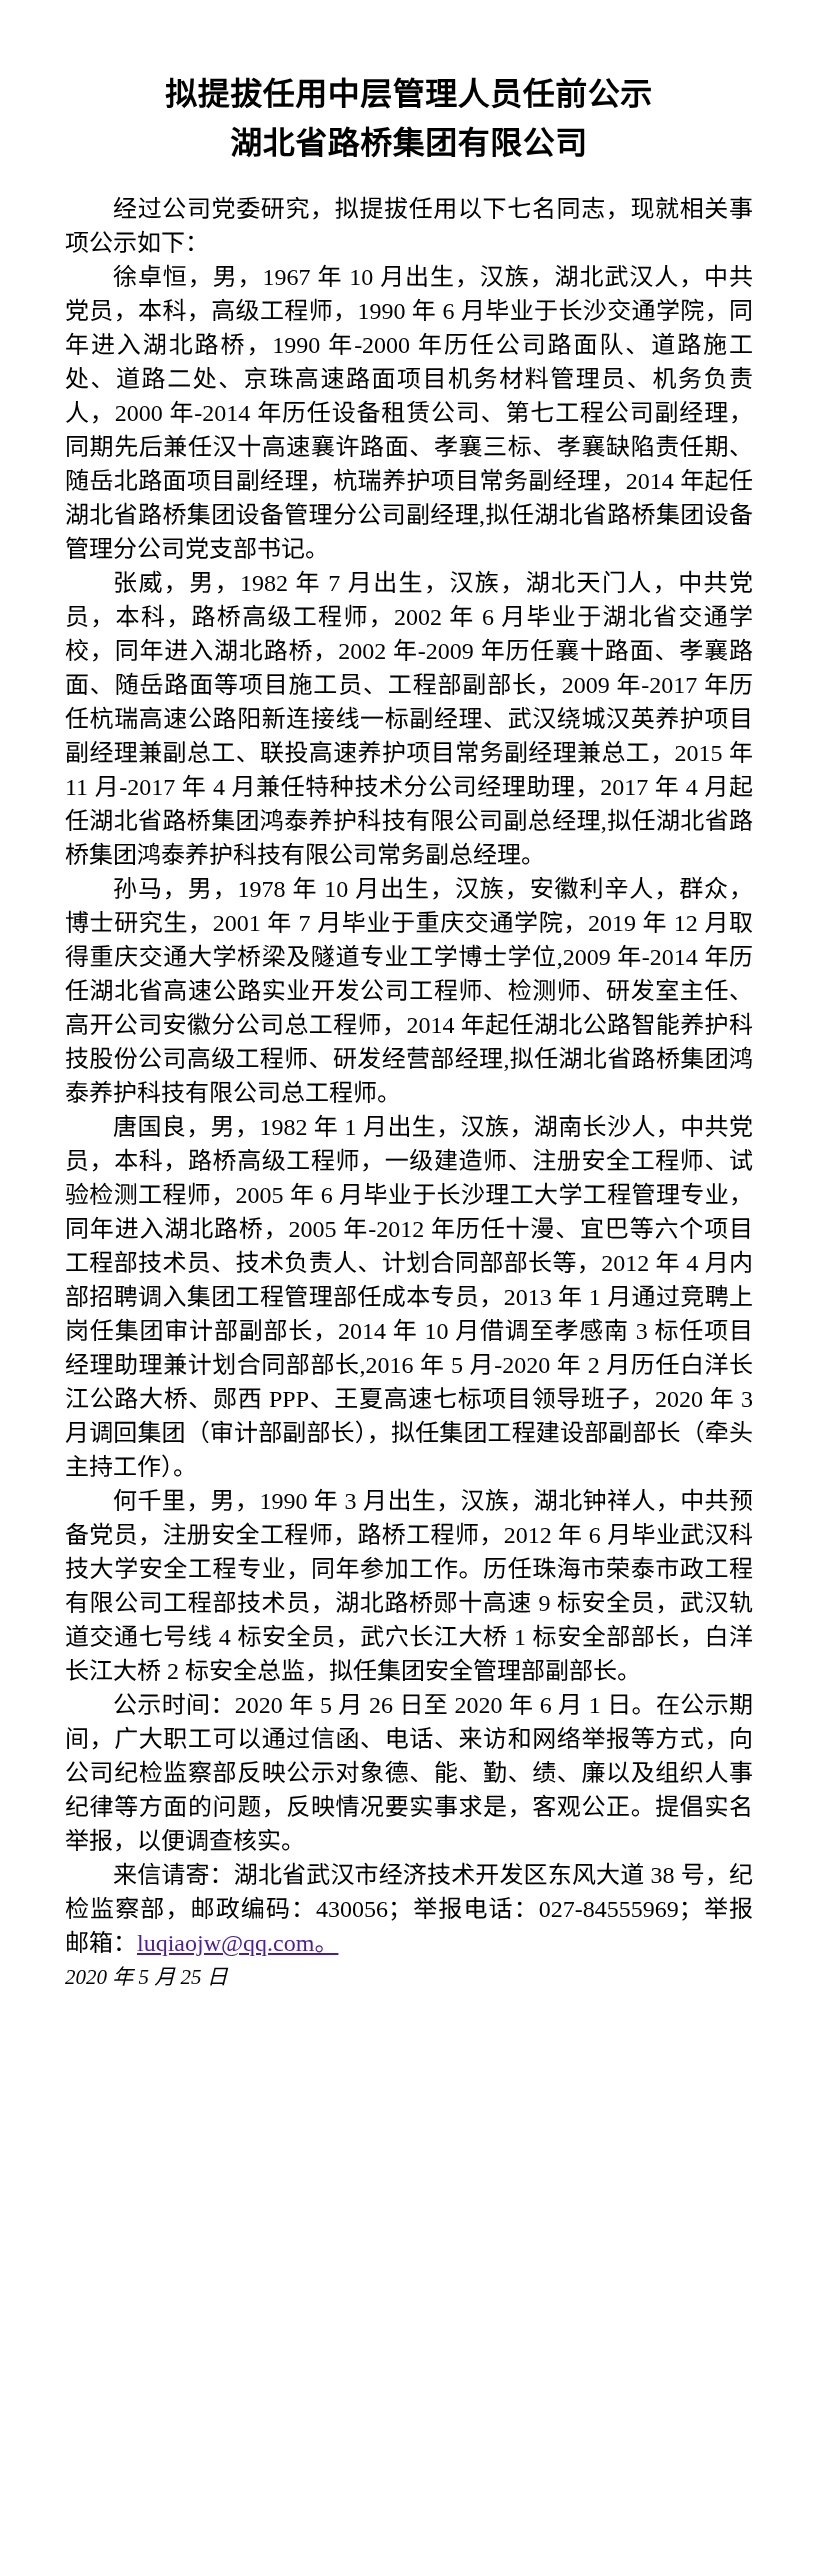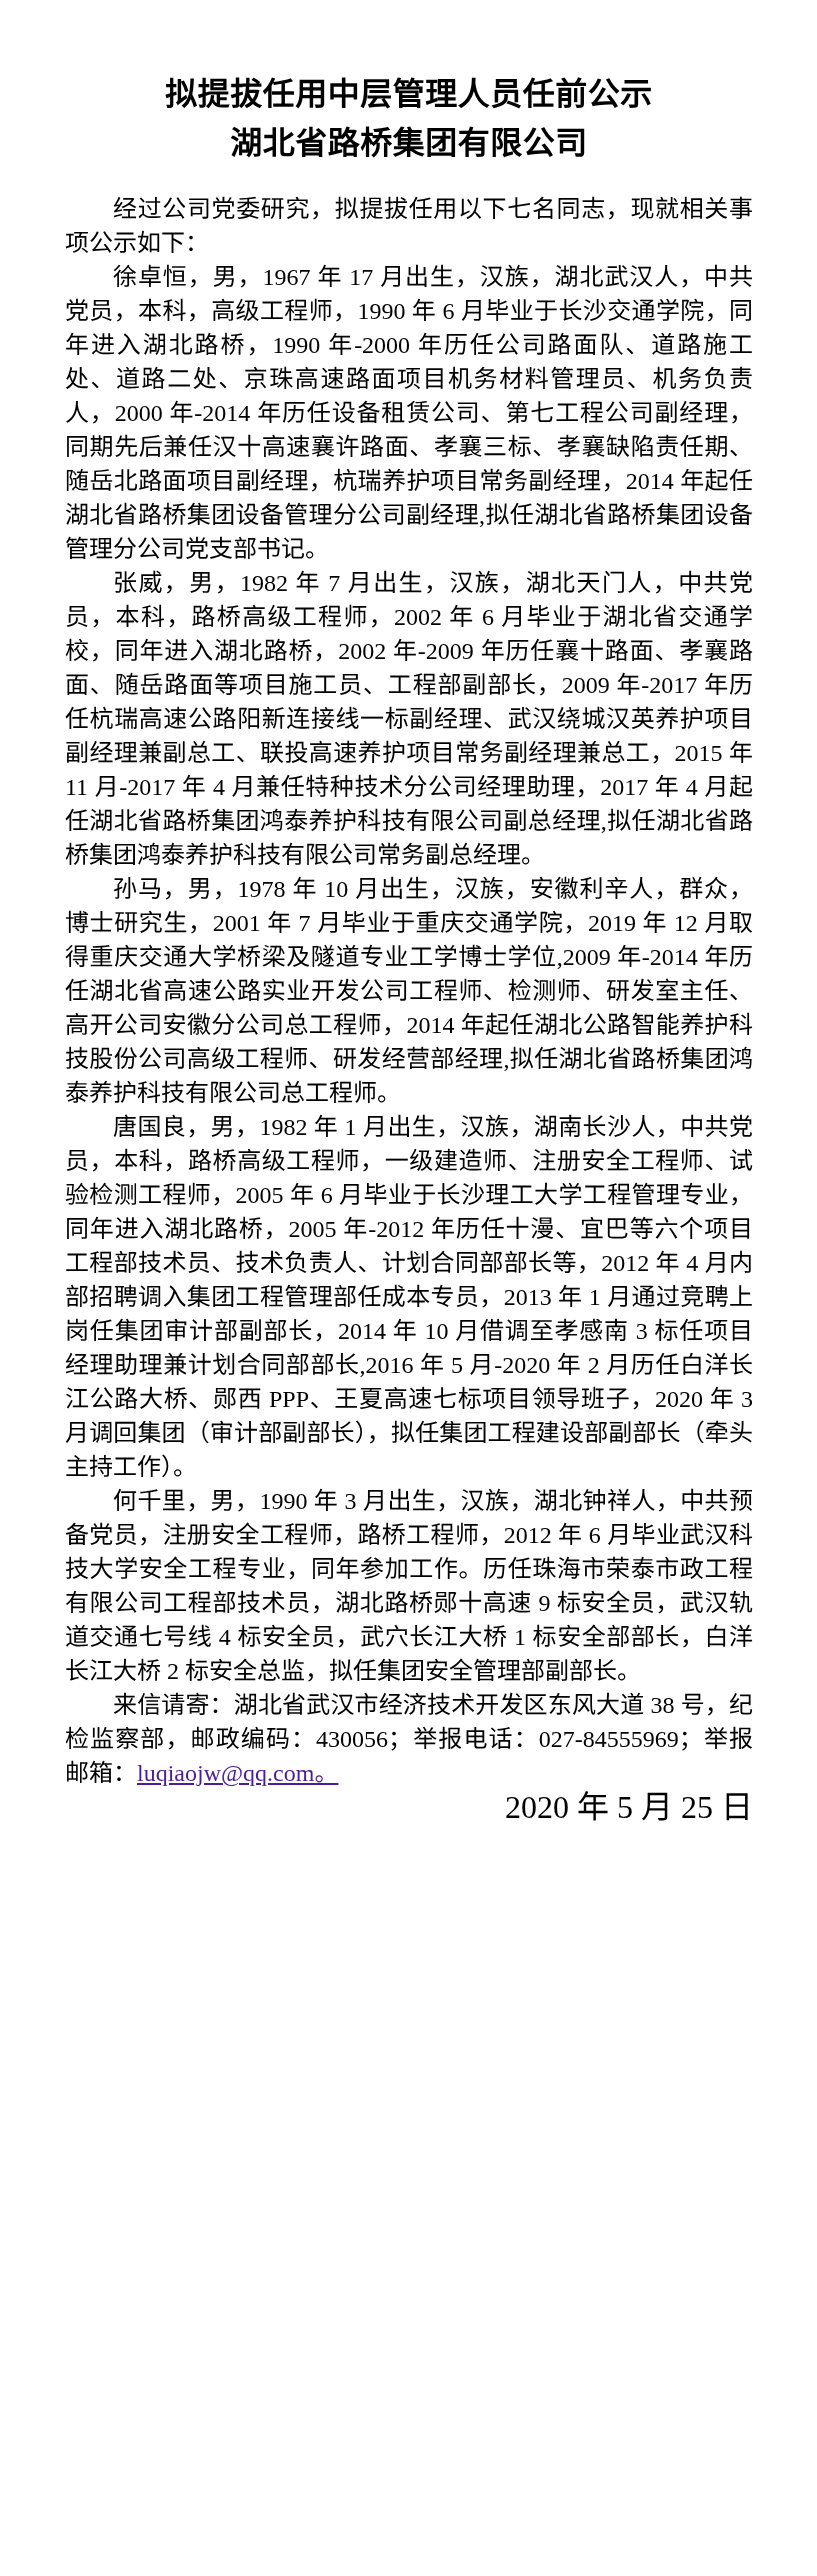--- a/index.html
+++ b/index.html
@@ -44,53 +44,54 @@
     padding: 0;
     text-indent: 2em;
   }
   .email-link {
     color: #4c1d95;
     text-decoration: underline;
     cursor: pointer;
   }
   .date-line {
     margin-top: 95px;
-    text-align: right;
     text-indent: 0 !important;
     padding-right: 28px;
-    font-size: 32px;
+    font-size: 21px;
     line-height: 34px;
+    font-style: italic;
   }
 </style>
 </head>
 <body>
 
 <div class="page">
 
   <h1 class="doc-title">
     <span class="t-line">拟提拔任用中层管理人员任前公示</span>
     <span class="t-line">湖北省路桥集团有限公司</span>
   </h1>
 
   <div class="doc-body">
 
     <p>经过公司党委研究，拟提拔任用以下七名同志，现就相关事项公示如下：</p>
 
 
-    <p>徐卓恒，男，1967 年 17 月出生，汉族，湖北武汉人，中共党员，本科，高级工程师，1990 年 6 月毕业于长沙交通学院，同年进入湖北路桥，1990 年-2000 年历任公司路面队、道路施工处、道路二处、京珠高速路面项目机务材料管理员、机务负责人，2000 年-2014 年历任设备租赁公司、第七工程公司副经理，同期先后兼任汉十高速襄许路面、孝襄三标、孝襄缺陷责任期、随岳北路面项目副经理，杭瑞养护项目常务副经理，2014 年起任湖北省路桥集团设备管理分公司副经理,拟任湖北省路桥集团设备管理分公司党支部书记。</p>
+    <p>徐卓恒，男，1967 年 10 月出生，汉族，湖北武汉人，中共党员，本科，高级工程师，1990 年 6 月毕业于长沙交通学院，同年进入湖北路桥，1990 年-2000 年历任公司路面队、道路施工处、道路二处、京珠高速路面项目机务材料管理员、机务负责人，2000 年-2014 年历任设备租赁公司、第七工程公司副经理，同期先后兼任汉十高速襄许路面、孝襄三标、孝襄缺陷责任期、随岳北路面项目副经理，杭瑞养护项目常务副经理，2014 年起任湖北省路桥集团设备管理分公司副经理,拟任湖北省路桥集团设备管理分公司党支部书记。</p>
 
     <p>张威，男，1982 年 7 月出生，汉族，湖北天门人，中共党员，本科，路桥高级工程师，2002 年 6 月毕业于湖北省交通学校，同年进入湖北路桥，2002 年-2009 年历任襄十路面、孝襄路面、随岳路面等项目施工员、工程部副部长，2009 年-2017 年历任杭瑞高速公路阳新连接线一标副经理、武汉绕城汉英养护项目副经理兼副总工、联投高速养护项目常务副经理兼总工，2015 年 11 月-2017 年 4 月兼任特种技术分公司经理助理，2017 年 4 月起任湖北省路桥集团鸿泰养护科技有限公司副总经理,拟任湖北省路桥集团鸿泰养护科技有限公司常务副总经理。</p>
 
     <p>孙马，男，1978 年 10 月出生，汉族，安徽利辛人，群众，博士研究生，2001 年 7 月毕业于重庆交通学院，2019 年 12 月取得重庆交通大学桥梁及隧道专业工学博士学位,2009 年-2014 年历任湖北省高速公路实业开发公司工程师、检测师、研发室主任、高开公司安徽分公司总工程师，2014 年起任湖北公路智能养护科技股份公司高级工程师、研发经营部经理,拟任湖北省路桥集团鸿泰养护科技有限公司总工程师。</p>
 
     <p>唐国良，男，1982 年 1 月出生，汉族，湖南长沙人，中共党员，本科，路桥高级工程师，一级建造师、注册安全工程师、试验检测工程师，2005 年 6 月毕业于长沙理工大学工程管理专业，同年进入湖北路桥，2005 年-2012 年历任十漫、宜巴等六个项目工程部技术员、技术负责人、计划合同部部长等，2012 年 4 月内部招聘调入集团工程管理部任成本专员，2013 年 1 月通过竞聘上岗任集团审计部副部长，2014 年 10 月借调至孝感南 3 标任项目经理助理兼计划合同部部长,2016 年 5 月-2020 年 2 月历任白洋长江公路大桥、郧西 PPP、王夏高速七标项目领导班子，2020 年 3 月调回集团（审计部副部长），拟任集团工程建设部副部长（牵头主持工作）。</p>
 
     <p>何千里，男，1990 年 3 月出生，汉族，湖北钟祥人，中共预备党员，注册安全工程师，路桥工程师，2012 年 6 月毕业武汉科技大学安全工程专业，同年参加工作。历任珠海市荣泰市政工程有限公司工程部技术员，湖北路桥郧十高速 9 标安全员，武汉轨道交通七号线 4 标安全员，武穴长江大桥 1 标安全部部长，白洋长江大桥 2 标安全总监，拟任集团安全管理部副部长。</p>
 
 
+    <p>公示时间：2020 年 5 月 26 日至 2020 年 6 月 1 日。在公示期间，广大职工可以通过信函、电话、来访和网络举报等方式，向公司纪检监察部反映公示对象德、能、勤、绩、廉以及组织人事纪律等方面的问题，反映情况要实事求是，客观公正。提倡实名举报，以便调查核实。</p>
 
     <p>
       <span>来信请寄：湖北省武汉市经济技术开发区东风大道 38 号，纪检监察部，邮政编码：430056；举报电话：027-84555969；举报邮箱：</span><a class="email-link">luqiaojw@qq.com。</a>
     </p>
 
     <p class="date-line">2020 年 5 月 25 日</p>
 
   </div>
 
 </div>

